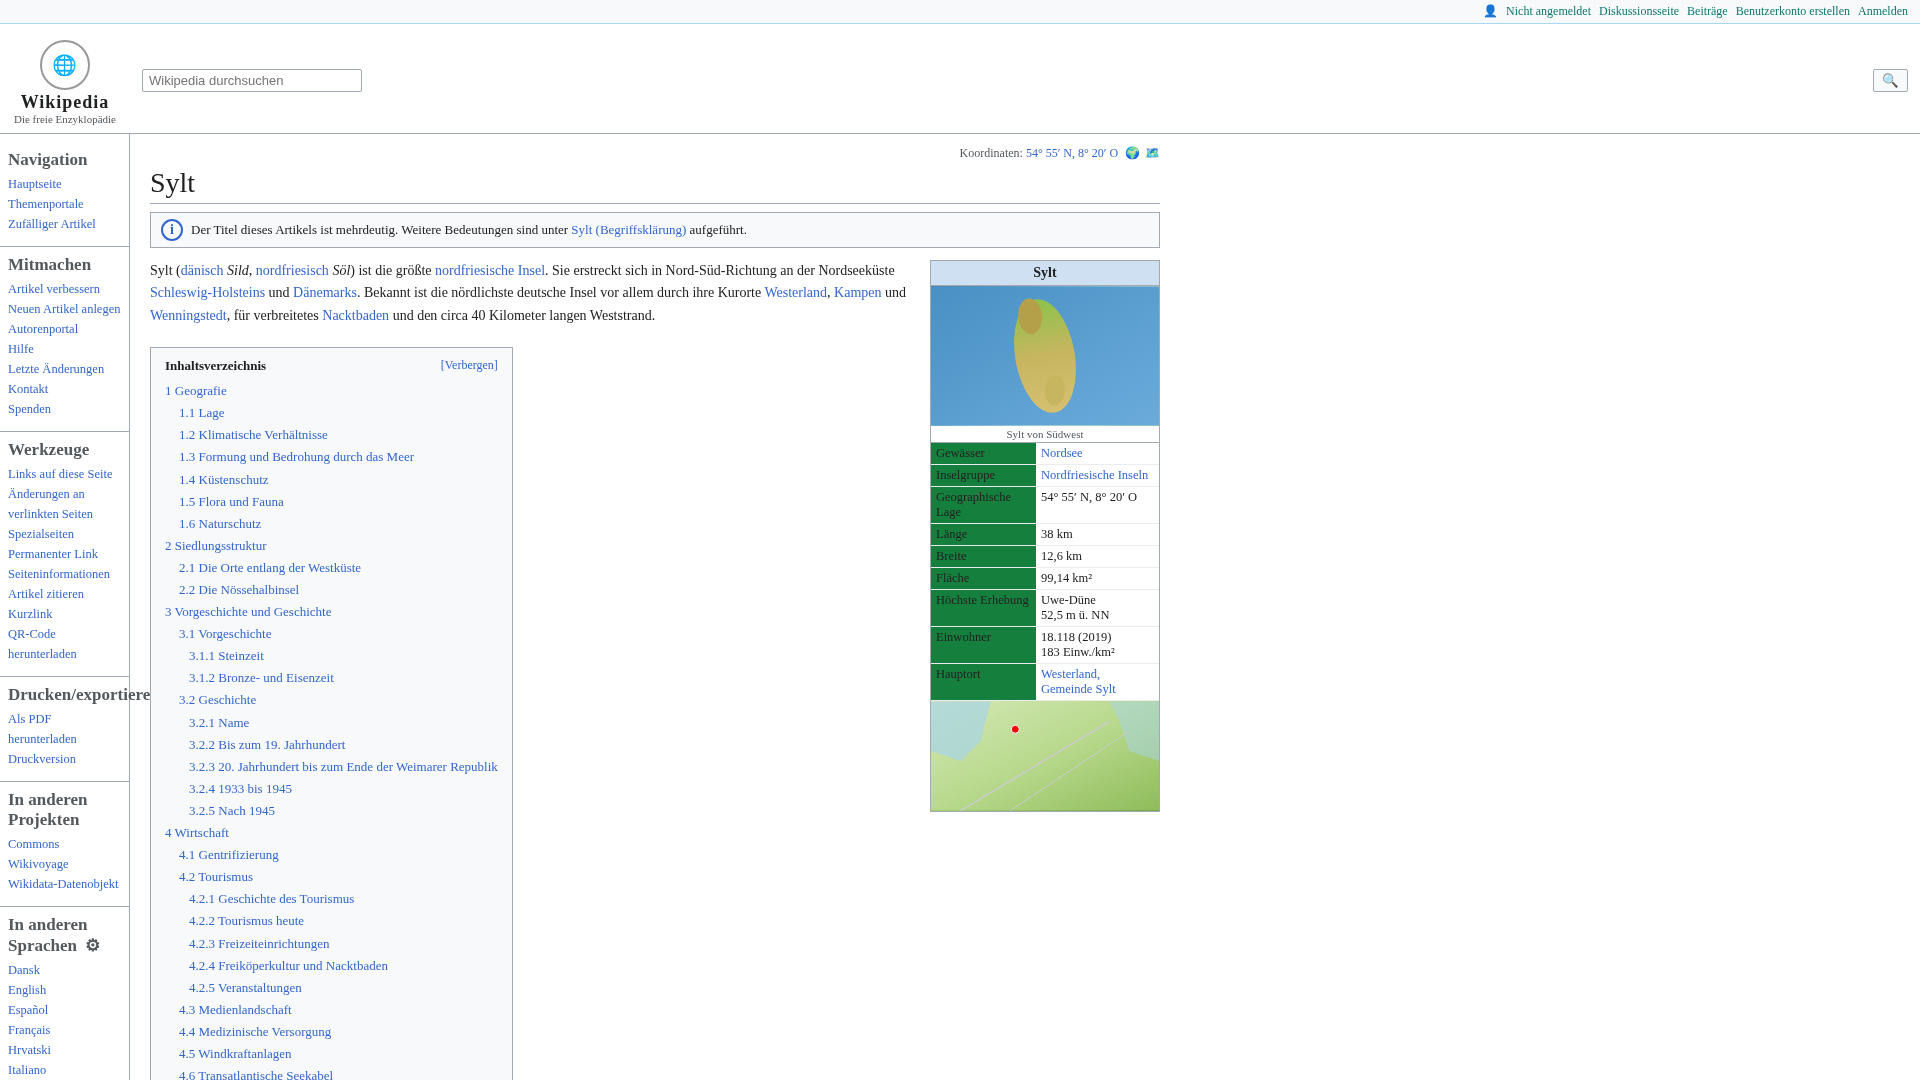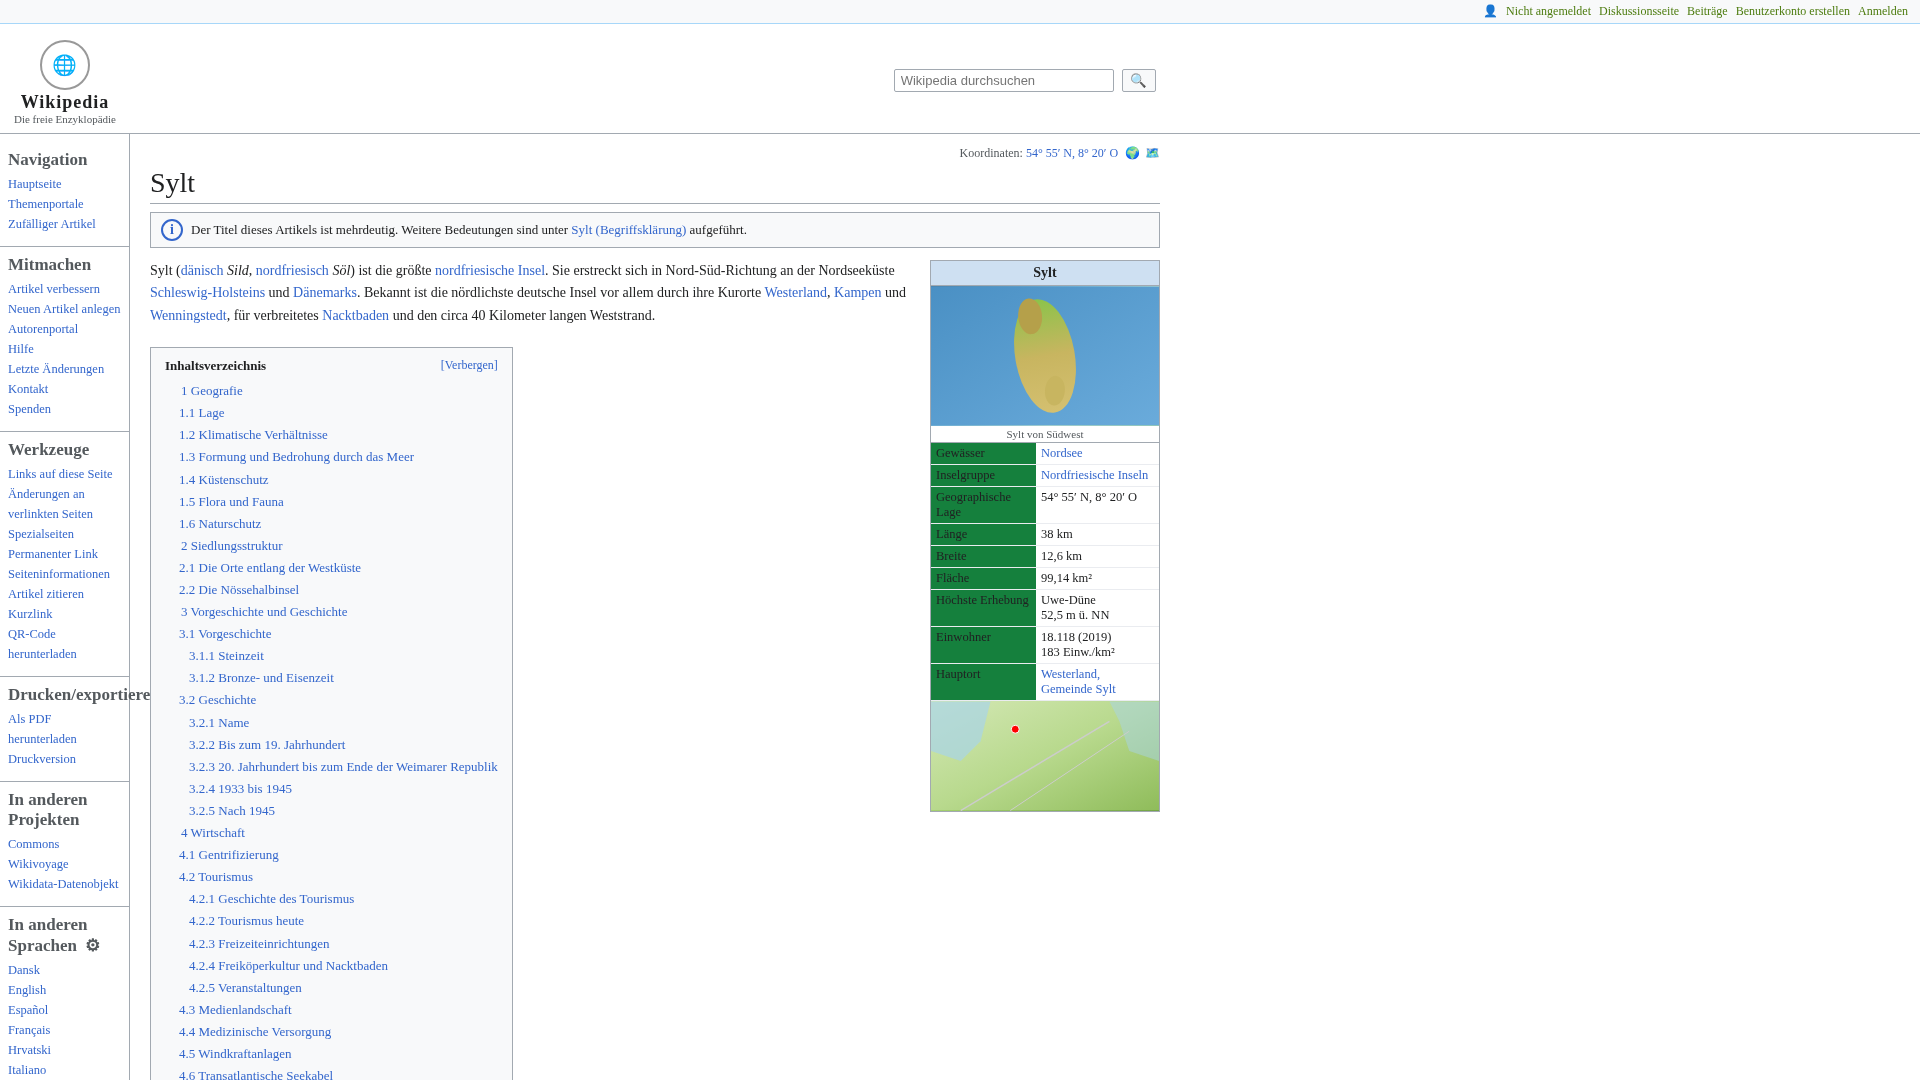--- a/index.html
+++ b/index.html
@@ -10,21 +10,21 @@
     #top-bar {
       background: #f8f9fa;
       border-bottom: 1px solid #a7d7f9;
       padding: 4px 12px;
       display: flex;
       justify-content: flex-end;
       align-items: center;
       font-size: 12px;
       gap: 8px;
     }
-    #top-bar a { color: #4d7c0f; }
+    #top-bar a { color: #0f766e; }
 
     
     #header {
       display: flex;
       align-items: center;
       padding: 8px 0 0 0;
       border-bottom: 1px solid #a2a9b1;
     }
     #logo-area {
       width: 130px;
@@ -46,21 +46,21 @@
     #logo-subtitle { font-size: 11px; color: #54595d; }
 
     #tabs-search {
       flex: 1;
       display: flex;
       flex-direction: column;
       justify-content: flex-end;
     }
     #search-bar {
       display: flex;
-      justify-content: center;
+      justify-content: space-between;
       padding: 4px 12px;
       align-items: center;
       gap: 8px;
       margin-bottom: 4px;
     }
     #search-input {
       width: 220px;
       padding: 3px 6px;
       border: 1px solid #a2a9b1;
       font-size: 13px;
@@ -195,21 +195,21 @@
     #toc-title {
       font-weight: bold;
       font-size: 13px;
       display: flex;
       justify-content: space-between;
       margin-bottom: 6px;
     }
     #toc-title .toc-hide { color: #3366cc; font-weight: normal; cursor: pointer; font-size: 12px; }
     .toc-item { line-height: 1.7; }
     .toc-item a { color: #3366cc; }
-    .toc-l1 { margin-left: 16px; }
+    .toc-l1 { margin-left: 0; }
     .toc-l2 { margin-left: 14px; }
     .toc-l3 { margin-left: 24px; }
 
     
     #infobox {
       width: 230px;
       flex-shrink: 0;
       border: 1px solid #a2a9b1;
       font-size: 12.5px;
       align-self: flex-start;

